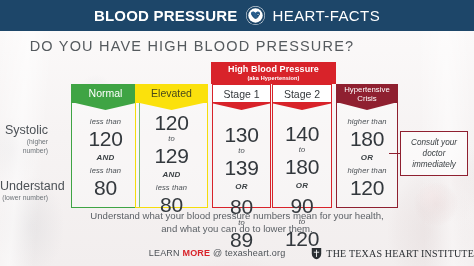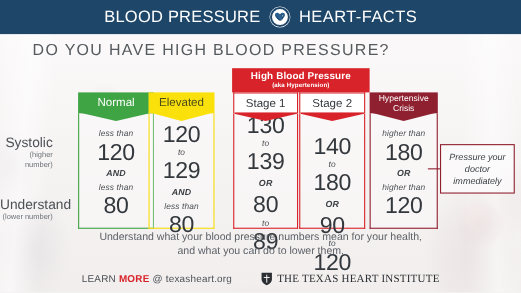--- a/index.html
+++ b/index.html
@@ -38,21 +38,21 @@
 
   
   #header {
     position:absolute; left:0; top:0; width:474px; height:31px;
     background:#1d4669; z-index:5;
     display:flex; align-items:center; justify-content:center; gap:8px;
   }
   .hdr-txt {
     color:#ffffff; letter-spacing:.6px; font-size:15px; line-height:1;
   }
-  .hdr-bold { font-weight:normal; letter-spacing:.2px; }
+  .hdr-bold { font-weight:bold; letter-spacing:.2px; }
   .hdr-light { font-weight:400; letter-spacing:.4px; }
   #hdr-badge {
     width:19px; height:19px; border-radius:50%;
     background:#ffffff; position:relative;
     display:flex; align-items:center; justify-content:center;
   }
   #hdr-badge svg { display:block; }
 
   
   #subtitle {
@@ -91,21 +91,21 @@
     width:100%; border:1.4px solid #cfcfcf; border-top:none;
     background:rgba(255,255,255,.30);
     padding-top:14px; text-align:center;
   }
   .qual { font-size:7.6px; font-style:italic; color:#4b5055; line-height:10px; letter-spacing:.1px;}
   .num  { font-size:21px; color:#33383d; line-height:23px; letter-spacing:-.3px;}
   .conj { font-size:8px; font-weight:bold; font-style:italic; color:#3b4044; line-height:16px; letter-spacing:.2px;}
 
   
   #col-normal    { left:71px;  width:69px; }
-  #col-elevated  { left:135px; width:60px; }
+  #col-elevated  { left:135px; width:73px; }
   #col-stage1    { left:212px; width:59px; }
   #col-stage2    { left:272px; width:60px; }
   #col-crisis    { left:336px; width:62px; }
 
   
   #col-normal   .colhead { background:#3fa444; color:#fff; }
   #col-normal   .colbody { border-color:#3fa444; }
   #col-elevated .colhead { background:#fbe10c; color:#4a4a1a; }
   #col-elevated .colbody { border-color:#f5dd0b; }
   #col-stage1   .colhead { background:#ffffff; color:#34383c; border:1.4px solid #d8232a; border-bottom:none;}
@@ -132,21 +132,21 @@
 
   
   #bottom-text {
     position:absolute; left:0; top:210px; width:474px; text-align:center;
     z-index:4; font-size:9.6px; color:#5c6166; line-height:12.5px;
   }
 
   
   #footer {
     position:absolute; left:0; top:243px; width:474px; height:20px;
-    z-index:4; display:flex; align-items:center; justify-content:center; gap:26px;
+    z-index:4; display:flex; align-items:center; justify-content:flex-end; gap:26px;
   }
   #learnmore { font-size:9px; color:#4c5156; letter-spacing:.2px; }
   #learnmore .more { color:#d8232a; font-weight:bold; }
   #thi { display:flex; align-items:center; gap:4px; }
   #thi-name {
     font-family:"Liberation Serif", serif; font-size:10px; color:#2b2f33;
     letter-spacing:.2px;
   }
   #thi-shield svg { display:block; }
 </style>
@@ -225,21 +225,21 @@
 
 <div class="col" id="col-stage1">
   <div class="colhead">
     <span>Stage 1</span>
     <span class="notch">
       <svg viewBox="0 0 60 9" preserveAspectRatio="none">
         <polygon points="0,0 60,0 60,1.6 30,9 0,1.6" fill="#d8232a"></polygon>
       </svg>
     </span>
   </div>
-  <div class="colbody" style="height:105px;padding-top:0">
+  <div class="colbody" style="height:105px;padding-top:20px">
     <div class="num">130</div>
     <div class="qual">to</div>
     <div class="num">139</div>
     <div class="conj">OR</div>
     <div class="num">80</div>
     <div class="qual">to</div>
     <div class="num">89</div>
   </div>
 </div>
 
@@ -278,21 +278,21 @@
     <div class="num">180</div>
     <div class="conj">OR</div>
     <div class="qual">higher than</div>
     <div class="num">120</div>
   </div>
 </div>
 
 <div id="consult-line"></div>
 <div id="consult">
   <div>
-    <div>Pressure your</div>
+    <div>Consult your</div>
     <div>doctor</div>
     <div>immediately</div>
   </div>
 </div>
 
 <div id="bottom-text">
   <div>Understand what your blood pressure numbers mean for your health,</div>
   <div>and what you can do to lower them.</div>
 </div>
 

